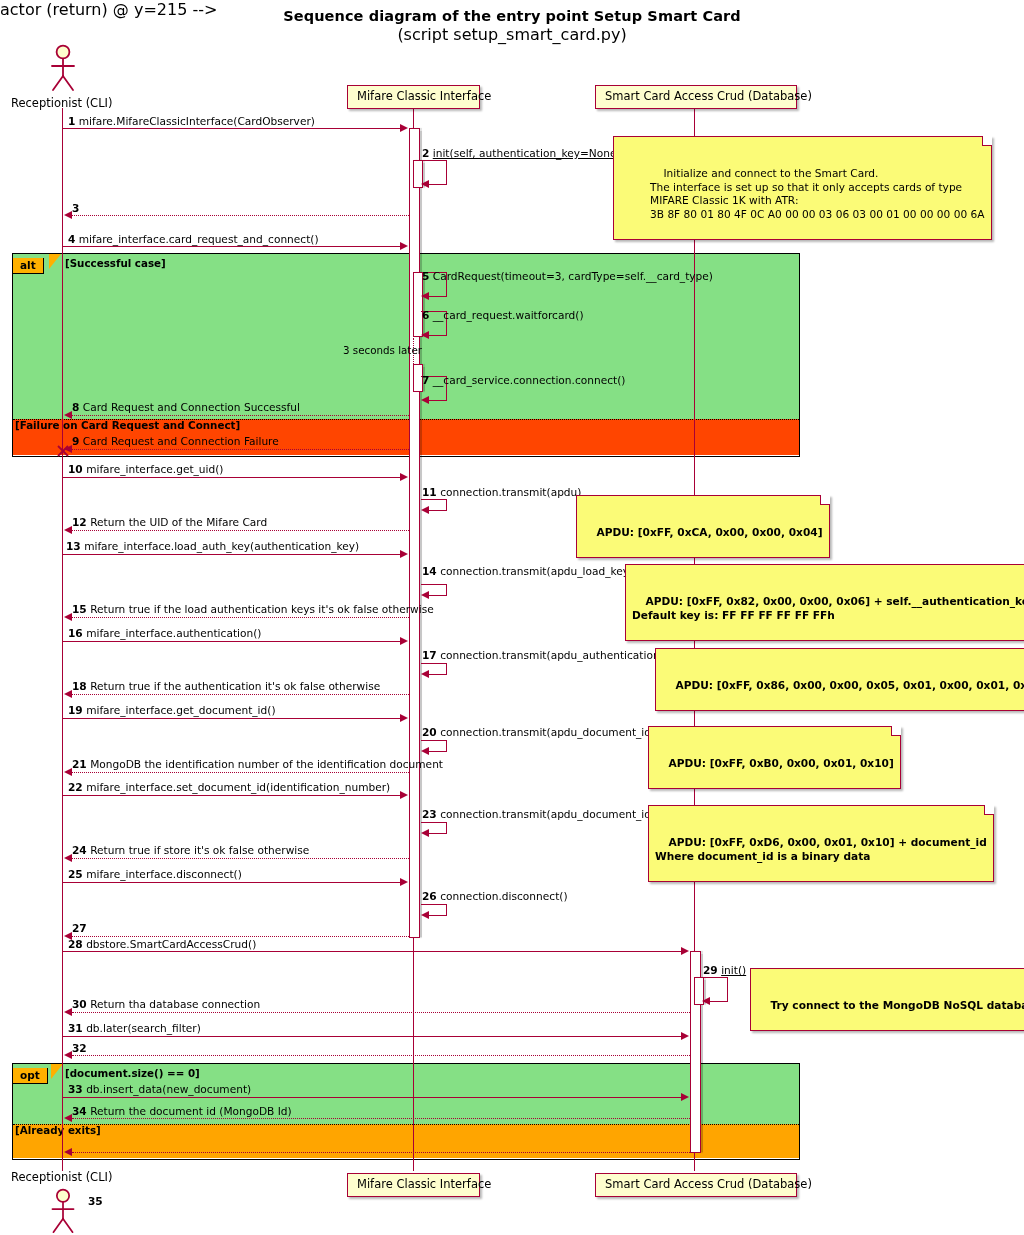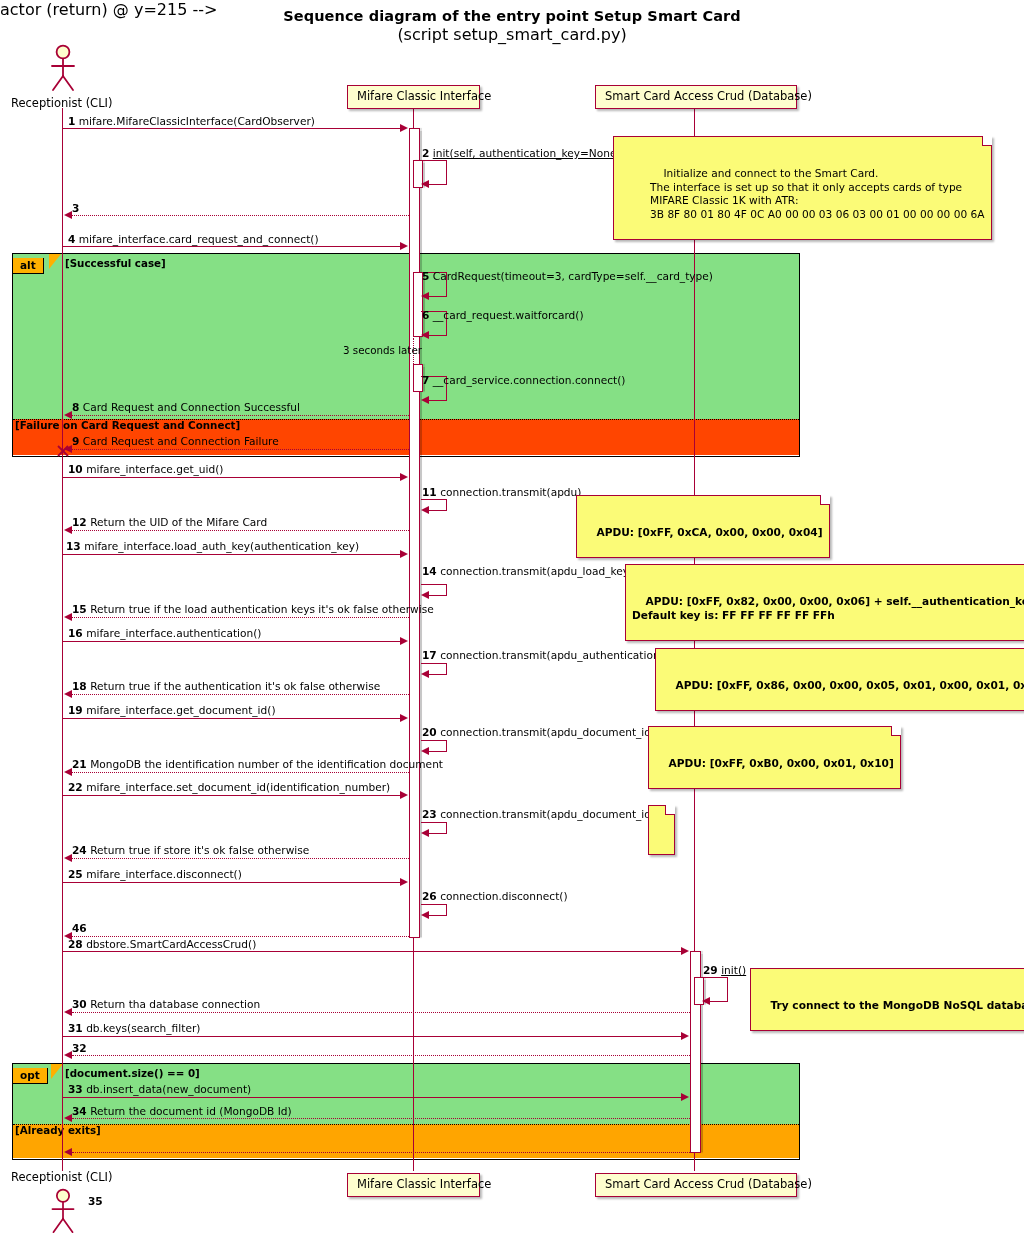--- a/index.html
+++ b/index.html
@@ -386,21 +386,21 @@
   <div class="abs arrowL" style="left:421px;top:911px;"></div>
   <div class="abs msglabel" style="left:422px;top:891px;">
     <b>26</b>
     <span>connection.disconnect()</span>
   </div>
 
   
   <div class="abs msgline dotted" style="left:72px;top:936px;width:337px;"></div>
   <div class="abs arrowL" style="left:64px;top:932px;"></div>
   <div class="abs msglabel" style="left:72px;top:923px;">
-    <b>46</b>
+    <b>27</b>
     <span></span>
   </div>
 
   
   <div class="abs msgline" style="left:63px;top:951px;width:620px;"></div>
   <div class="abs arrowR" style="left:681px;top:947px;"></div>
   <div class="abs msglabel" style="left:68px;top:939px;">
     <b>28</b>
     <span>dbstore.SmartCardAccessCrud()</span>
   </div>
@@ -421,21 +421,21 @@
   <div class="abs msglabel" style="left:72px;top:999px;">
     <b>30</b>
     <span>Return tha database connection</span>
   </div>
 
   
   <div class="abs msgline" style="left:63px;top:1036px;width:620px;"></div>
   <div class="abs arrowR" style="left:681px;top:1032px;"></div>
   <div class="abs msglabel" style="left:68px;top:1023px;">
     <b>31</b>
-    <span>db.keys(search_filter)</span>
+    <span>db.later(search_filter)</span>
   </div>
 
   
   <div class="abs msgline dotted" style="left:72px;top:1055px;width:618px;"></div>
   <div class="abs arrowL" style="left:64px;top:1051px;"></div>
   <div class="abs msglabel" style="left:72px;top:1043px;">
     <b>32</b>
     <span></span>
   </div>
 
@@ -488,20 +488,22 @@
     <span style="font-weight:bold;">APDU: [0xFF, 0x86, 0x00, 0x00, 0x05, 0x01, 0x00, 0x01, 0x60, 0x00]</span>
   </div>
 
   <div class="abs note" style="left:648px;top:726px;">
     <div class="fold"></div>
     <span style="font-weight:bold;">APDU: [0xFF, 0xB0, 0x00, 0x01, 0x10]</span>
   </div>
 
   <div class="abs note" style="left:648px;top:805px;">
     <div class="fold"></div>
+    <span style="font-weight:bold;">APDU: [0xFF, 0xD6, 0x00, 0x01, 0x10] + document_id
+Where document_id is a binary data</span>
   </div>
 
   <div class="abs note" style="left:750px;top:968px;">
     
     <span style="font-weight:bold;">Try connect to the MongoDB NoSQL database</span>
   </div>
 
 </div>
 
 </body></html>

